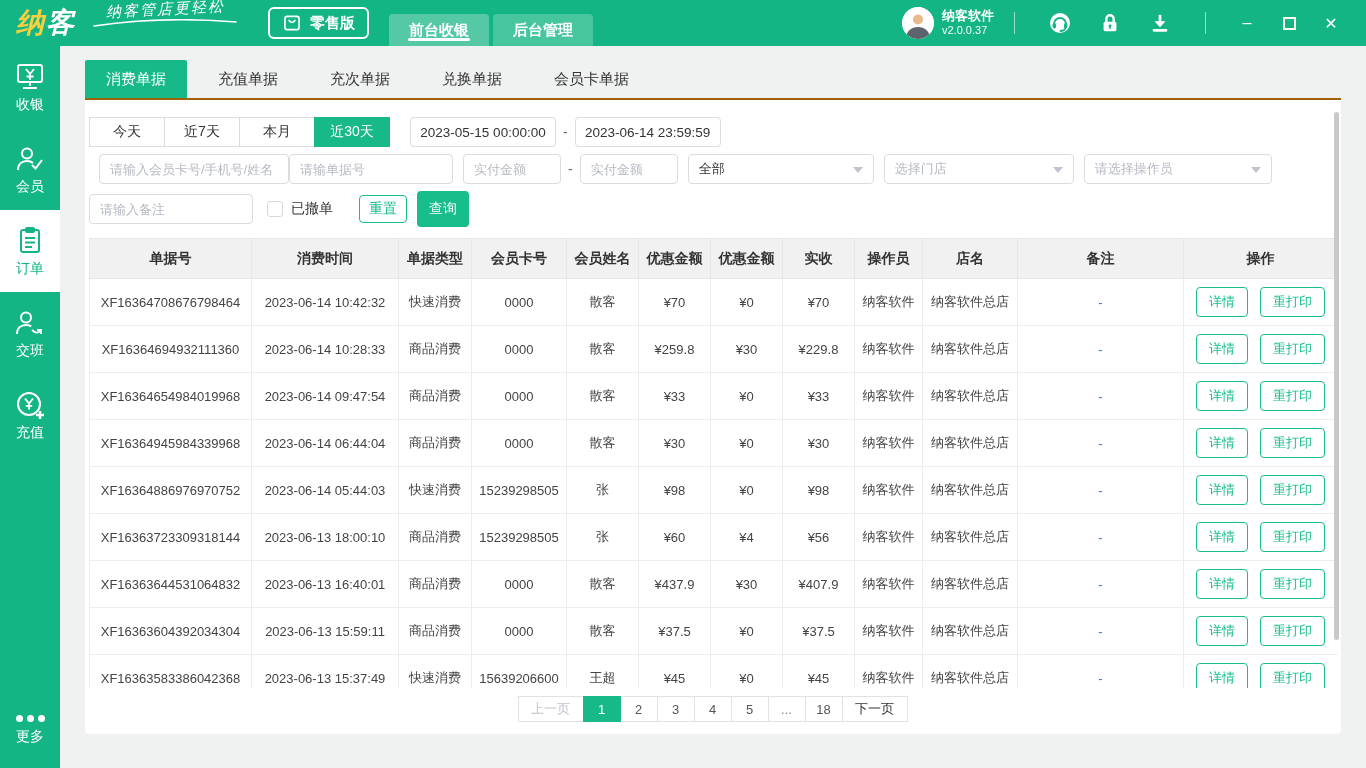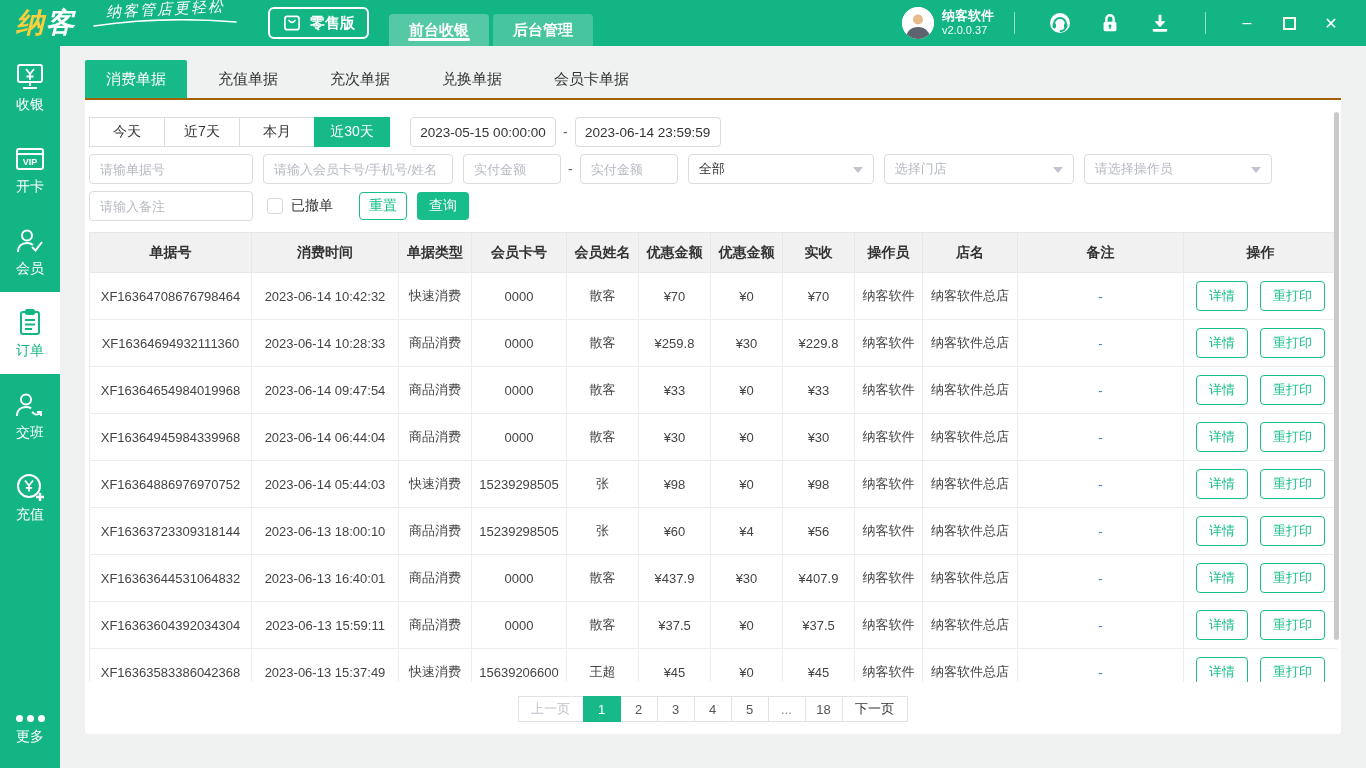--- a/index.html
+++ b/index.html
@@ -71,21 +71,21 @@
     border-radius:4px; height:30px; font-size:13px; cursor:pointer; background:#fff; }
   .select .txt { color:#333; }
   .select .txt.ph { color:#b6bac2; }
   .select .chev { position:absolute; right:10px; top:12px; width:0; height:0;
     border-left:5px solid transparent; border-right:5px solid transparent; border-top:6px solid #c0c4cc; }
   .checkbox { width:16px; height:16px; border:1px solid #d5d9e0; border-radius:3px; background:#fff;
     margin-left:14px; cursor:pointer; flex:0 0 auto; }
   .cb-label { font-size:14px; color:#333; margin-left:8px; }
   .btn-reset { margin-left:26px; width:48px; height:28px; border:1px solid #17bd8b; color:#17bd8b;
     background:#fff; border-radius:4px; font-size:14px; cursor:pointer; }
-  .btn-search { margin-left:10px; width:52px; height:28px; border:none; background:#17bd8b; color:#fff;
+  .btn-search { margin-left:10px; width:52px; height:36px; border:none; background:#17bd8b; color:#fff;
     border-radius:4px; font-size:14px; cursor:pointer; }
 
   
   .table-clip { height:450px; overflow:hidden; margin-top:11px; }
   table { width:100%; border-collapse:collapse; table-layout:fixed; font-size:13px; color:#444; }
   thead th { background:#f1f1f1; height:40px; font-size:14px; color:#333; font-weight:bold;
     border:1px solid #e7e7e7; overflow:hidden; white-space:nowrap; }
   tbody td { height:47px; border:1px solid #ededed; text-align:center; padding:0 4px;
     overflow:hidden; white-space:nowrap; background:#fff; }
   td.remark { color:#3f74c9; }
@@ -180,30 +180,20 @@
   <div id="side-items">
       <div class="side-item">
         <span>
           <svg width="32" height="32" viewBox="0 0 32 32" fill="none" stroke="currentColor" stroke-width="2">
             <rect x="4" y="4" width="24" height="17" rx="2"></rect>
             <path d="M16,21 v4 M9,27 h14"></path>
             <path d="M12,8 l4,5 4,-5 M16,13 v6 M12.5,15.5 h7" stroke-width="1.8"></path>
           </svg>
         </span>
         <span>收银</span>
-      </div>
-      <div class="side-item">
-        <span>
-          <svg width="32" height="32" viewBox="0 0 32 32" fill="none" stroke="currentColor" stroke-width="2">
-            <rect x="3" y="6" width="26" height="20" rx="2"></rect>
-            <path d="M3,11 h26"></path>
-            <text x="16" y="22" font-size="9" font-weight="bold" text-anchor="middle" fill="currentColor" stroke="none">VIP</text>
-          </svg>
-        </span>
-        <span>开卡</span>
       </div>
       <div class="side-item">
         <span>
           <svg width="32" height="32" viewBox="0 0 32 32" fill="none" stroke="currentColor" stroke-width="2">
             <circle cx="13" cy="10.5" r="5"></circle>
             <path d="M4,27 c0-6 4-9 9-9 c2.5,0 4.5,.7 6,2"></path>
             <path d="M18,22 l3.5,3.5 L28,17"></path>
           </svg>
         </span>
         <span>会员</span>
@@ -266,22 +256,22 @@
           <div class="range-btn">近7天</div>
           <div class="range-btn">本月</div>
           <div class="range-btn active">近30天</div>
         </div>
       <input class="inp date-inp gap28" readonly="" value="2023-05-15 00:00:00" style="">
       <span class="sep">-</span>
       <input class="inp date-inp" readonly="" value="2023-06-14 23:59:59" style="">
     </div>
 
     <div class="f-row">
+      <input class="inp gap10" style="width: 190px;" placeholder="请输入会员卡号/手机号/姓名">
       <input class="inp" style="width: 164px;" placeholder="请输单据号">
-      <input class="inp gap10" style="width: 190px;" placeholder="请输入会员卡号/手机号/姓名">
       <input class="inp gap10" style="width: 98px;" placeholder="实付金额">
       <span class="sep">-</span>
       <input class="inp" style="width: 98px;" placeholder="实付金额">
       <span id="selects" style="display:flex">
           <div class="select gap10" style="width: 186px;">
             <span class="txt">全部</span>
             <span class="chev"></span>
           </div>
           <div class="select gap10" style="width: 190px;">
             <span class="txt ph">选择门店</span>

